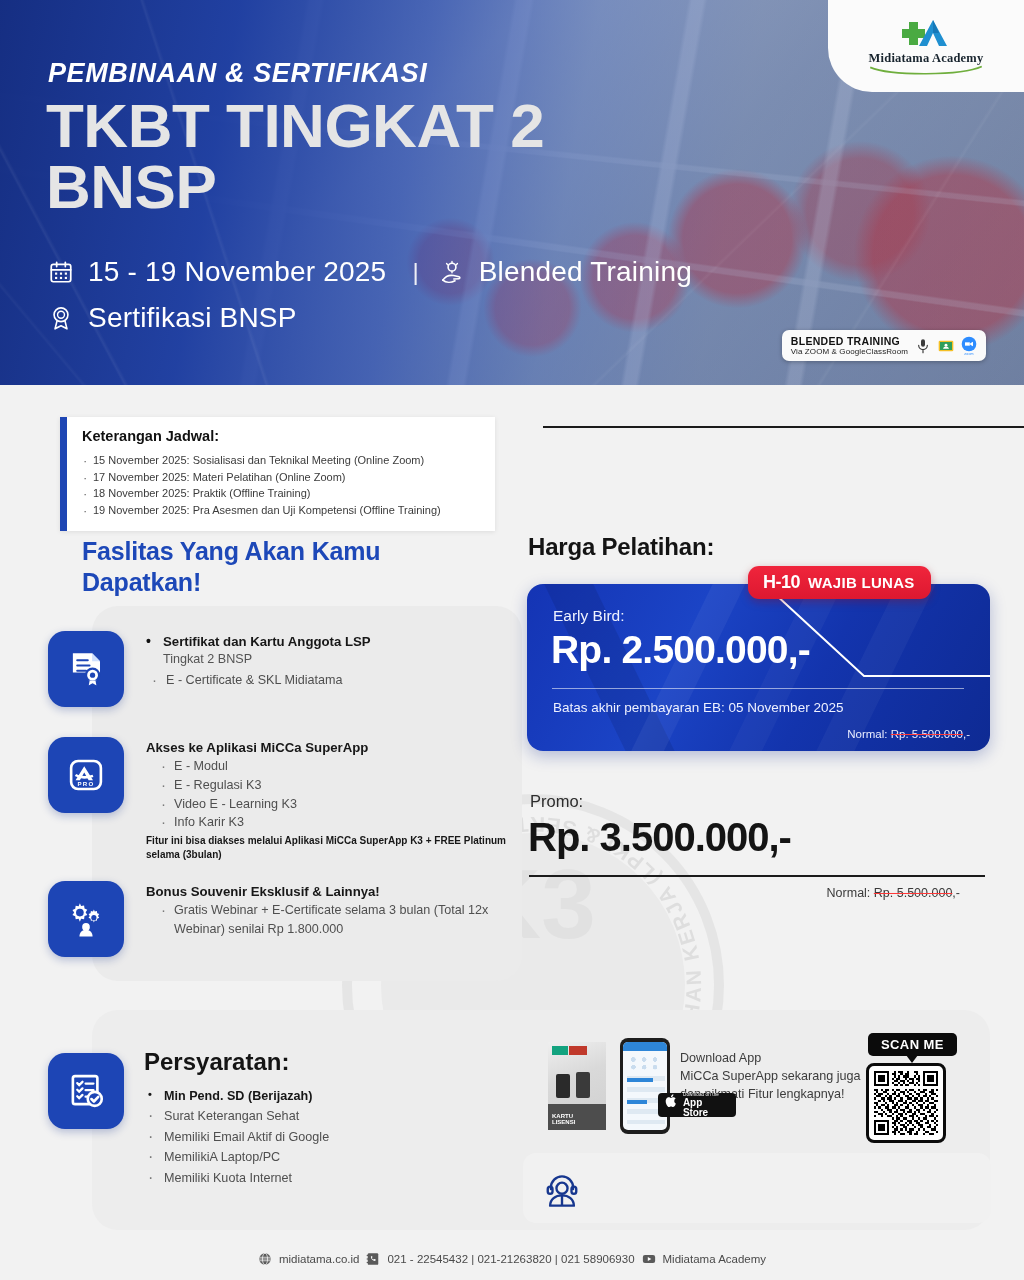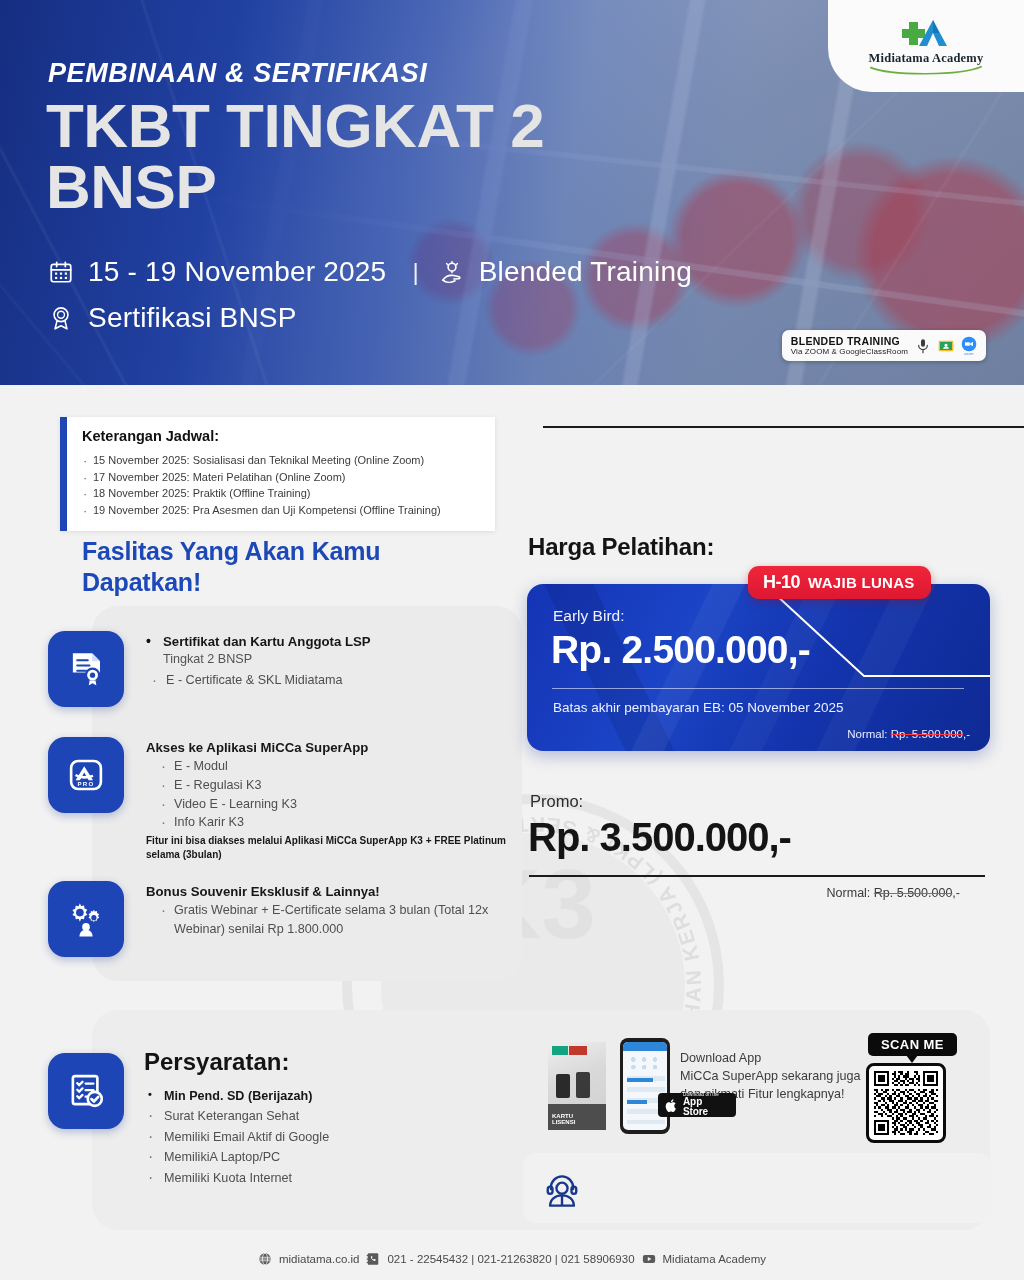--- a/index.html
+++ b/index.html
@@ -231,21 +231,21 @@
   .ph-rows{ position:absolute; left:4px; top:34px; width:38px; height:48px;
     background:
       linear-gradient(#dfe9f2 0 5px, transparent 5px 11px) 0 0/100% 11px repeat-y;
   }
   .ph-acc{ position:absolute; left:4px; top:36px; width:26px; height:4px; background:#2e86d8; }
   .ph-acc2{ position:absolute; left:4px; top:58px; width:20px; height:4px; background:#2e86d8; }
 
   .dl-txt{ position:absolute; left:680px; top:1050px; font-size:12.6px; color:#3c3c3c; line-height:1.42; }
   .appstore{
     position:absolute; left:658px; top:1093px; width:78px; height:24px;
-    background:#111; border-radius:4px; display:flex; align-items:center; gap:5px; padding:0 7px;
+    background:#111; border-radius:4px; display:flex; align-items:flex-start; gap:5px; padding:0 7px;
   }
   .appstore svg{ width:13px; height:15px; flex:0 0 13px; }
   .as-t{ line-height:1; }
   .as-t small{ display:block; font-size:4.6px; color:#fff; letter-spacing:.1px; }
   .as-t b{ display:block; font-size:10px; color:#fff; font-weight:bold; letter-spacing:-.1px; }
 
   .scanme{
     position:absolute; left:868px; top:1033px;
     background:#0b0b0b; color:#fff; font-size:13px; font-weight:bold;
     padding:4px 13px; border-radius:5px; letter-spacing:.4px;

